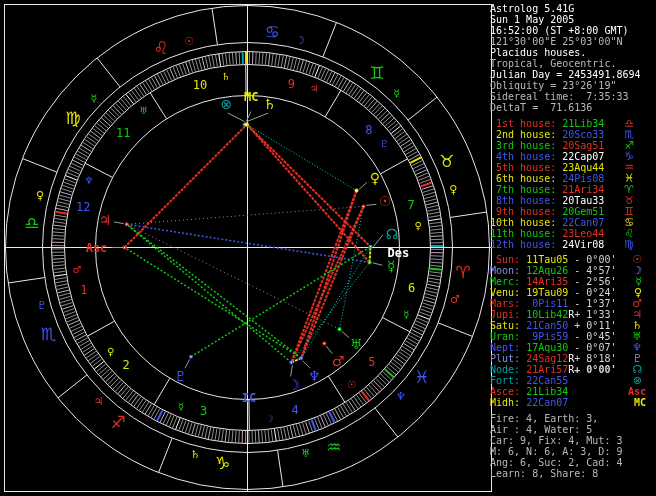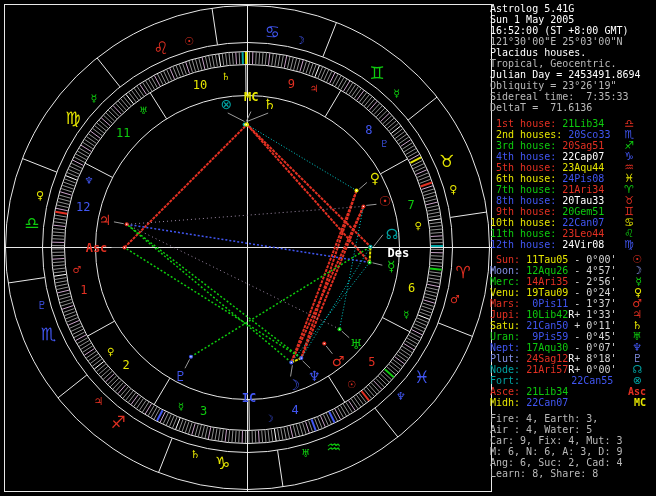--- a/index.html
+++ b/index.html
@@ -551,21 +551,21 @@
       <div class="pline dim">121°30'00"E 25°03'00"N</div>
       <div class="pline">Placidus houses.</div>
       <div class="pline dim">Tropical, Geocentric.</div>
       <div class="pline">Julian Day = 2453491.8694</div>
       <div class="pline dim">Obliquity = 23°26'19"</div>
       <div class="pline dim">Sidereal time:  7:35:33</div>
       <div class="pline dim">DeltaT =  71.6136</div>
     </div>
   <div id="houses-block" class="houses-block">
       <div class="prow"><span style="color: rgb(227, 48, 34);"> 1st house: </span><span style="color: rgb(14, 203, 14);">21Lib34</span><span class="g" style="right: 14px; color: rgb(227, 48, 34);">♎</span></div>
-      <div class="prow"><span style="color: rgb(230, 230, 0);"> 2nd houses: </span><span style="color: rgb(65, 86, 242);">20Sco33</span><span class="g" style="right: 14px; color: rgb(65, 86, 242);">♏</span></div>
+      <div class="prow"><span style="color: rgb(230, 230, 0);"> 2nd house: </span><span style="color: rgb(65, 86, 242);">20Sco33</span><span class="g" style="right: 14px; color: rgb(65, 86, 242);">♏</span></div>
       <div class="prow"><span style="color: rgb(14, 203, 14);"> 3rd house: </span><span style="color: rgb(227, 48, 34);">20Sag51</span><span class="g" style="right: 14px; color: rgb(14, 203, 14);">♐</span></div>
       <div class="prow"><span style="color: rgb(65, 86, 242);"> 4th house: </span><span style="color: rgb(255, 255, 255);">22Cap07</span><span class="g" style="right: 14px; color: rgb(65, 86, 242);">♑</span></div>
       <div class="prow"><span style="color: rgb(227, 48, 34);"> 5th house: </span><span style="color: rgb(230, 230, 0);">23Aqu44</span><span class="g" style="right: 14px; color: rgb(227, 48, 34);">♒</span></div>
       <div class="prow"><span style="color: rgb(230, 230, 0);"> 6th house: </span><span style="color: rgb(65, 86, 242);">24Pis08</span><span class="g" style="right: 14px; color: rgb(230, 230, 0);">♓</span></div>
       <div class="prow"><span style="color: rgb(14, 203, 14);"> 7th house: </span><span style="color: rgb(227, 48, 34);">21Ari34</span><span class="g" style="right: 14px; color: rgb(14, 203, 14);">♈</span></div>
       <div class="prow"><span style="color: rgb(65, 86, 242);"> 8th house: </span><span style="color: rgb(255, 255, 255);">20Tau33</span><span class="g" style="right: 14px; color: rgb(227, 48, 34);">♉</span></div>
       <div class="prow"><span style="color: rgb(227, 48, 34);"> 9th house: </span><span style="color: rgb(14, 203, 14);">20Gem51</span><span class="g" style="right: 14px; color: rgb(227, 48, 34);">♊</span></div>
       <div class="prow"><span style="color: rgb(230, 230, 0);">10th house: </span><span style="color: rgb(65, 86, 242);">22Can07</span><span class="g" style="right: 14px; color: rgb(230, 230, 0);">♋</span></div>
       <div class="prow"><span style="color: rgb(14, 203, 14);">11th house: </span><span style="color: rgb(227, 48, 34);">23Leo44</span><span class="g" style="right: 14px; color: rgb(14, 203, 14);">♌</span></div>
       <div class="prow"><span style="color: rgb(65, 86, 242);">12th house: </span><span style="color: rgb(255, 255, 255);">24Vir08</span><span class="g" style="right: 14px; color: rgb(65, 86, 242);">♍</span></div>
@@ -574,22 +574,22 @@
       <div class="prow"><span style="color: rgb(227, 48, 34);"> Sun: </span><span style="color: rgb(230, 230, 0);">11Tau05</span><span style="color: rgb(255, 255, 255);"> </span><span style="color: rgb(214, 214, 214);">- 0°00'</span><span class="g" style="right: 6px; color: rgb(227, 48, 34);">☉</span></div>
       <div class="prow"><span style="color: rgb(132, 146, 232);">Moon: </span><span style="color: rgb(14, 203, 14);">12Aqu26</span><span style="color: rgb(255, 255, 255);"> </span><span style="color: rgb(214, 214, 214);">- 4°57'</span><span class="g" style="right: 6px; color: rgb(132, 146, 232);">☽</span></div>
       <div class="prow"><span style="color: rgb(14, 203, 14);">Merc: </span><span style="color: rgb(227, 48, 34);">14Ari35</span><span style="color: rgb(255, 255, 255);"> </span><span style="color: rgb(214, 214, 214);">- 2°56'</span><span class="g" style="right: 6px; color: rgb(14, 203, 14);">☿</span></div>
       <div class="prow"><span style="color: rgb(230, 230, 0);">Venu: </span><span style="color: rgb(230, 230, 0);">19Tau09</span><span style="color: rgb(255, 255, 255);"> </span><span style="color: rgb(214, 214, 214);">- 0°24'</span><span class="g" style="right: 6px; color: rgb(230, 230, 0);">♀</span></div>
       <div class="prow"><span style="color: rgb(227, 48, 34);">Mars: </span><span style="color: rgb(65, 86, 242);"> 0Pis11</span><span style="color: rgb(255, 255, 255);"> </span><span style="color: rgb(214, 214, 214);">- 1°37'</span><span class="g" style="right: 6px; color: rgb(227, 48, 34);">♂</span></div>
       <div class="prow"><span style="color: rgb(227, 48, 34);">Jupi: </span><span style="color: rgb(14, 203, 14);">10Lib42</span><span style="color: rgb(255, 255, 255);">R</span><span style="color: rgb(214, 214, 214);">+ 1°33'</span><span class="g" style="right: 6px; color: rgb(227, 48, 34);">♃</span></div>
       <div class="prow"><span style="color: rgb(230, 230, 0); margin-top: 28px;">Satu: </span><span style="color: rgb(65, 86, 242);">21Can50</span><span style="color: rgb(255, 255, 255);"> </span><span style="color: rgb(214, 214, 214);">+ 0°11'</span><span class="g" style="right: 6px; color: rgb(230, 230, 0);">♄</span></div>
       <div class="prow"><span style="color: rgb(14, 203, 14);">Uran: </span><span style="color: rgb(65, 86, 242);"> 9Pis59</span><span style="color: rgb(255, 255, 255);"> </span><span style="color: rgb(214, 214, 214);">- 0°45'</span><span class="g" style="right: 6px; color: rgb(14, 203, 14);">♅</span></div>
       <div class="prow"><span style="color: rgb(65, 86, 242);">Nept: </span><span style="color: rgb(14, 203, 14);">17Aqu30</span><span style="color: rgb(255, 255, 255);"> </span><span style="color: rgb(214, 214, 214);">- 0°07'</span><span class="g" style="right: 6px; color: rgb(65, 86, 242);">♆</span></div>
       <div class="prow"><span style="color: rgb(132, 146, 232);">Plut: </span><span style="color: rgb(227, 48, 34);">24Sag12</span><span style="color: rgb(255, 255, 255);">R</span><span style="color: rgb(214, 214, 214);">+ 8°18'</span><span class="g" style="right: 6px; color: rgb(132, 146, 232);">♇</span></div>
-      <div class="prow"><span style="color: rgb(0, 163, 163);">Node: </span><span style="color: rgb(227, 48, 34);">21Ari57</span><span style="color: rgb(255, 255, 255);">R</span><span style="color: rgb(214, 214, 214);">+ 0°00'</span><span class="g" style="right: 6px; color: rgb(0, 163, 163);">☊</span></div>
-      <div class="prow"><span style="color: rgb(0, 163, 163);">Fort: </span><span style="color: rgb(65, 86, 242); margin-left: 45px;">22Can55</span><span style="color: rgb(255, 255, 255);"> </span><span style="color: rgb(214, 214, 214);"></span><span class="g" style="right: 6px; color: rgb(0, 163, 163);">⊗</span></div>
+      <div class="prow"><span style="color: rgb(0, 163, 163);">Node: </span><span style="color: rgb(227, 48, 34);">21Ari57</span><span style="color: rgb(255, 255, 255);">R</span><span style="color: rgb(214, 214, 214); font-weight: bold;">+ 0°00'</span><span class="g" style="right: 6px; color: rgb(0, 163, 163);">☊</span></div>
+      <div class="prow"><span style="color: rgb(0, 163, 163);">Fort: </span><span style="color: rgb(65, 86, 242);">22Can55</span><span style="color: rgb(255, 255, 255);"> </span><span style="color: rgb(214, 214, 214);"></span><span class="g" style="right: 6px; color: rgb(0, 163, 163);">⊗</span></div>
       <div class="prow"><span style="color: rgb(227, 48, 34);">Asce: </span><span style="color: rgb(14, 203, 14);">21Lib34</span><span style="color: rgb(255, 255, 255);"> </span><span style="color: rgb(214, 214, 214);"></span><span class="gt" style="right: 2px; color: rgb(227, 48, 34);">Asc</span></div>
       <div class="prow"><span style="color: rgb(230, 230, 0);">Midh: </span><span style="color: rgb(65, 86, 242);">22Can07</span><span style="color: rgb(255, 255, 255);"> </span><span style="color: rgb(214, 214, 214);"></span><span class="gt" style="right: 2px; color: rgb(230, 230, 0);">MC</span></div>
     </div>
   <div id="summary-block" class="summary-block">
       <div class="pline dim">Fire: 4, Earth: 3,</div>
       <div class="pline dim">Air : 4, Water: 5</div>
       <div class="pline dim">Car: 9, Fix: 4, Mut: 3</div>
       <div class="pline dim">M: 6, N: 6, A: 3, D: 9</div>
       <div class="pline dim">Ang: 6, Suc: 2, Cad: 4</div>
       <div class="pline dim">Learn: 8, Share: 8</div>

